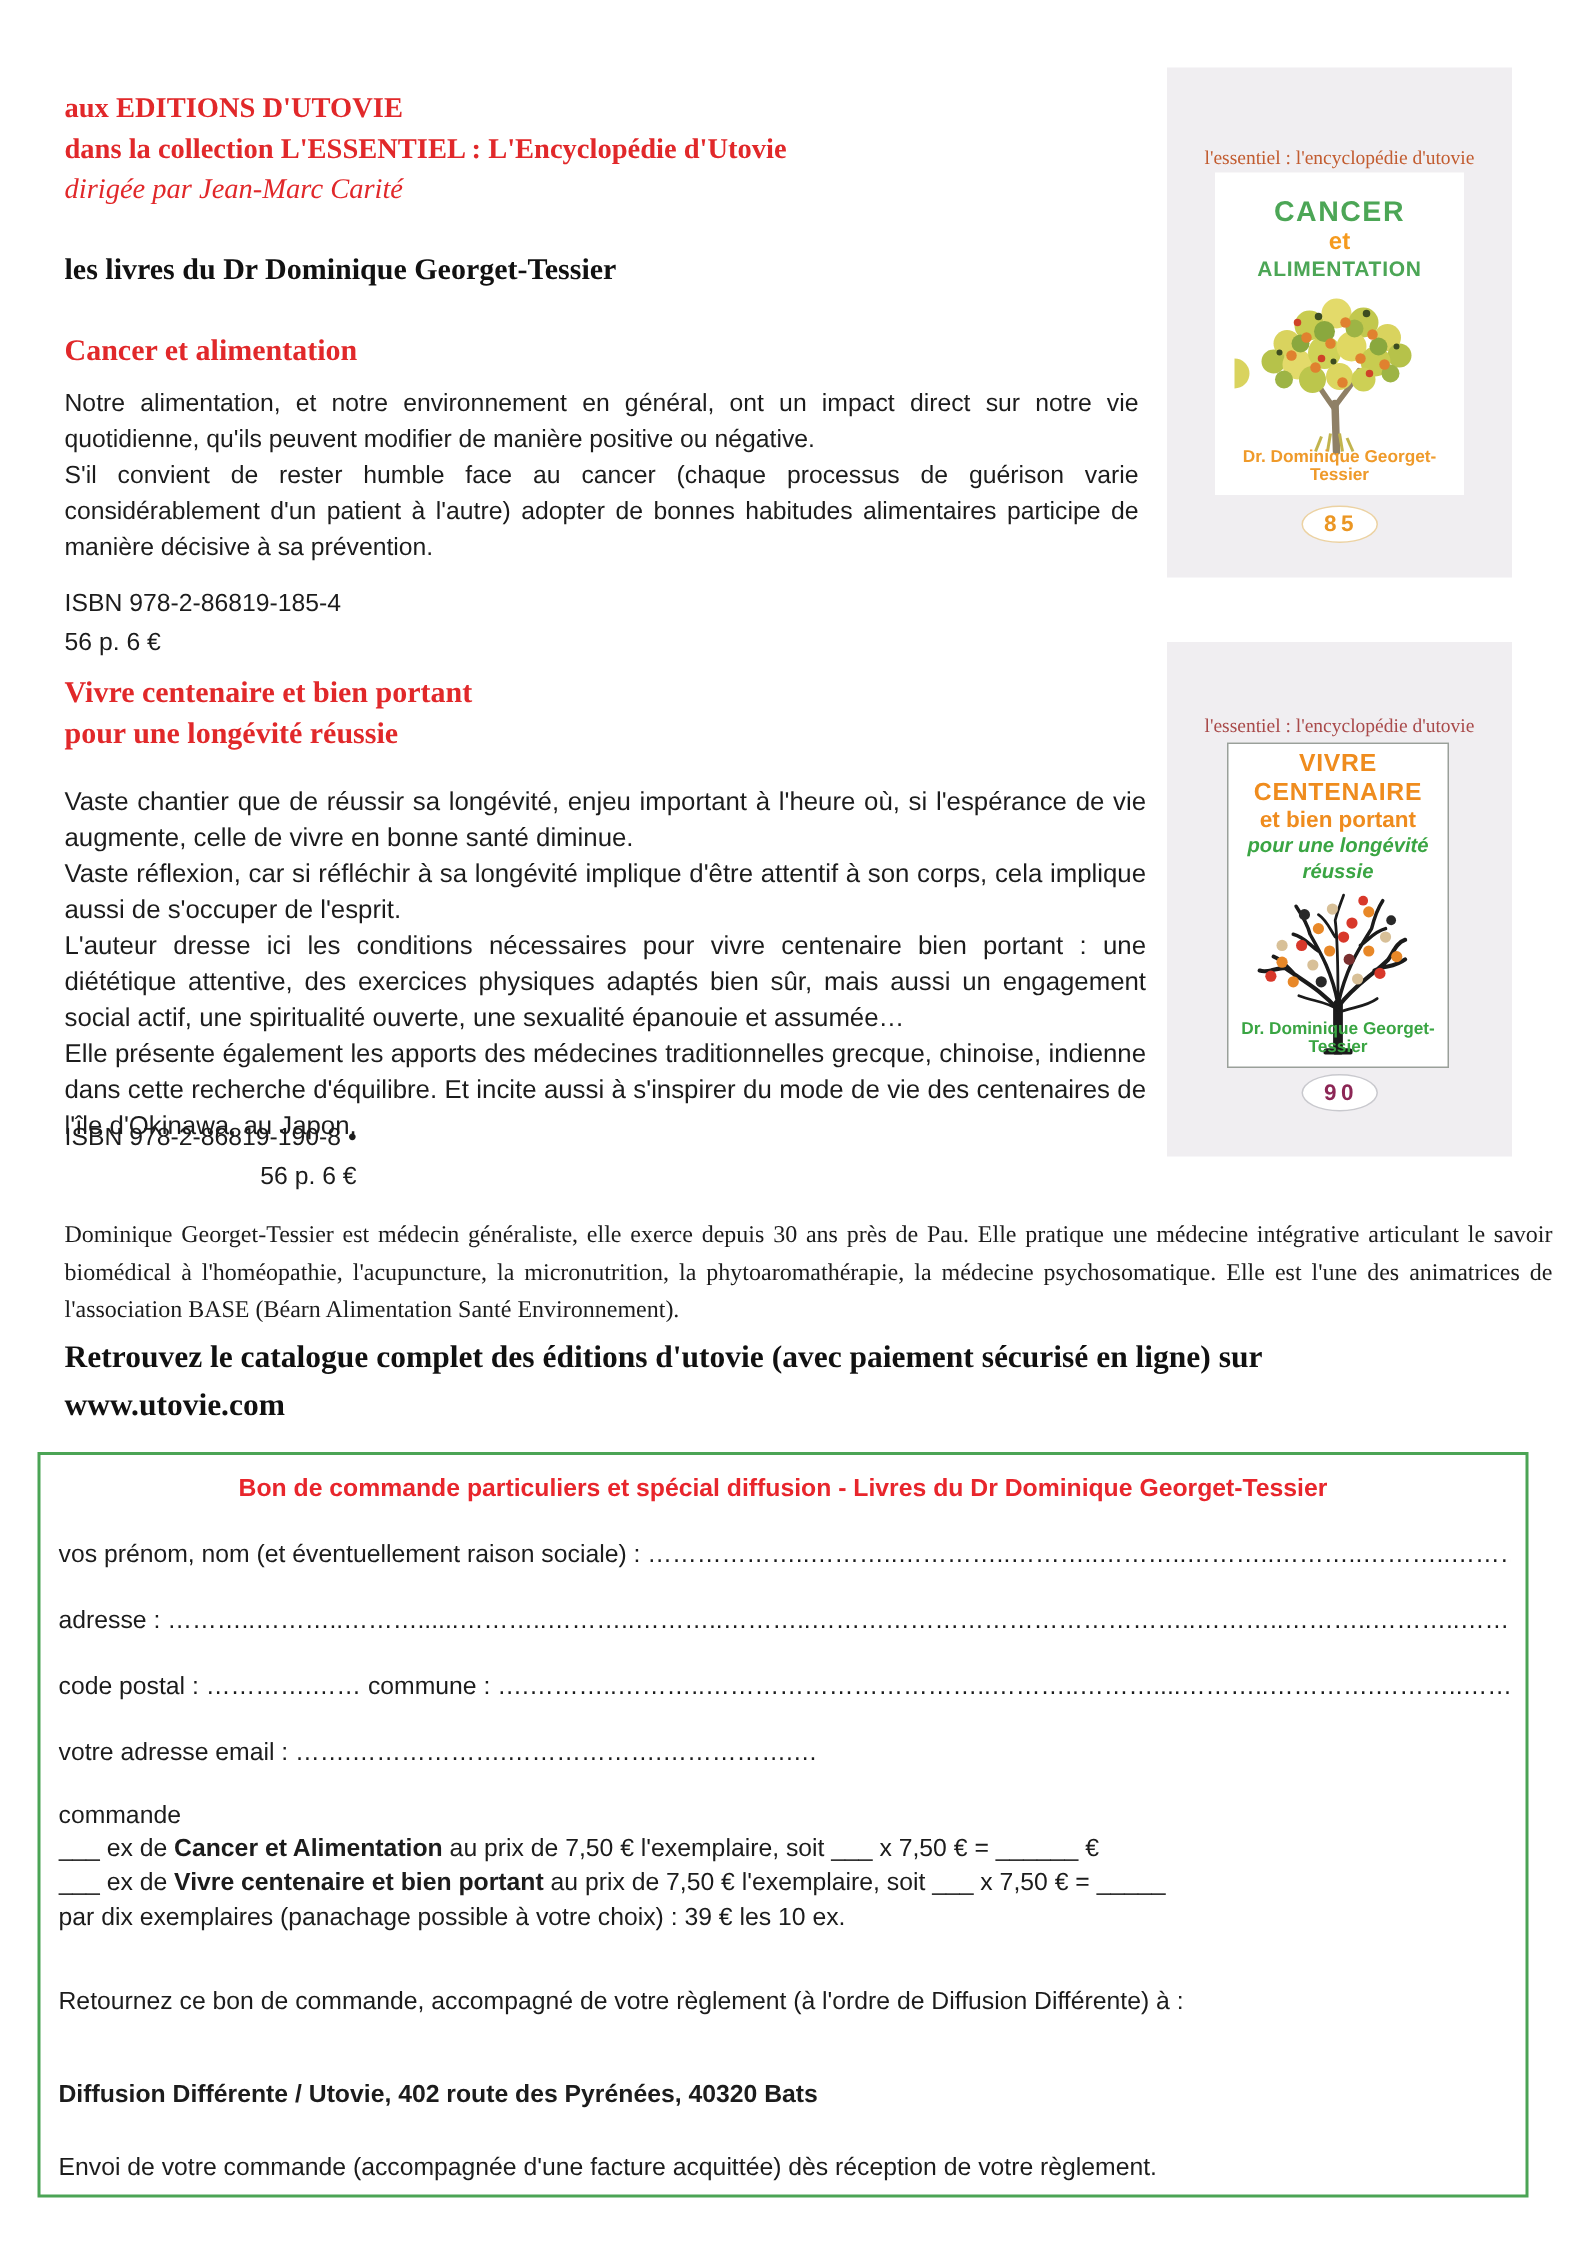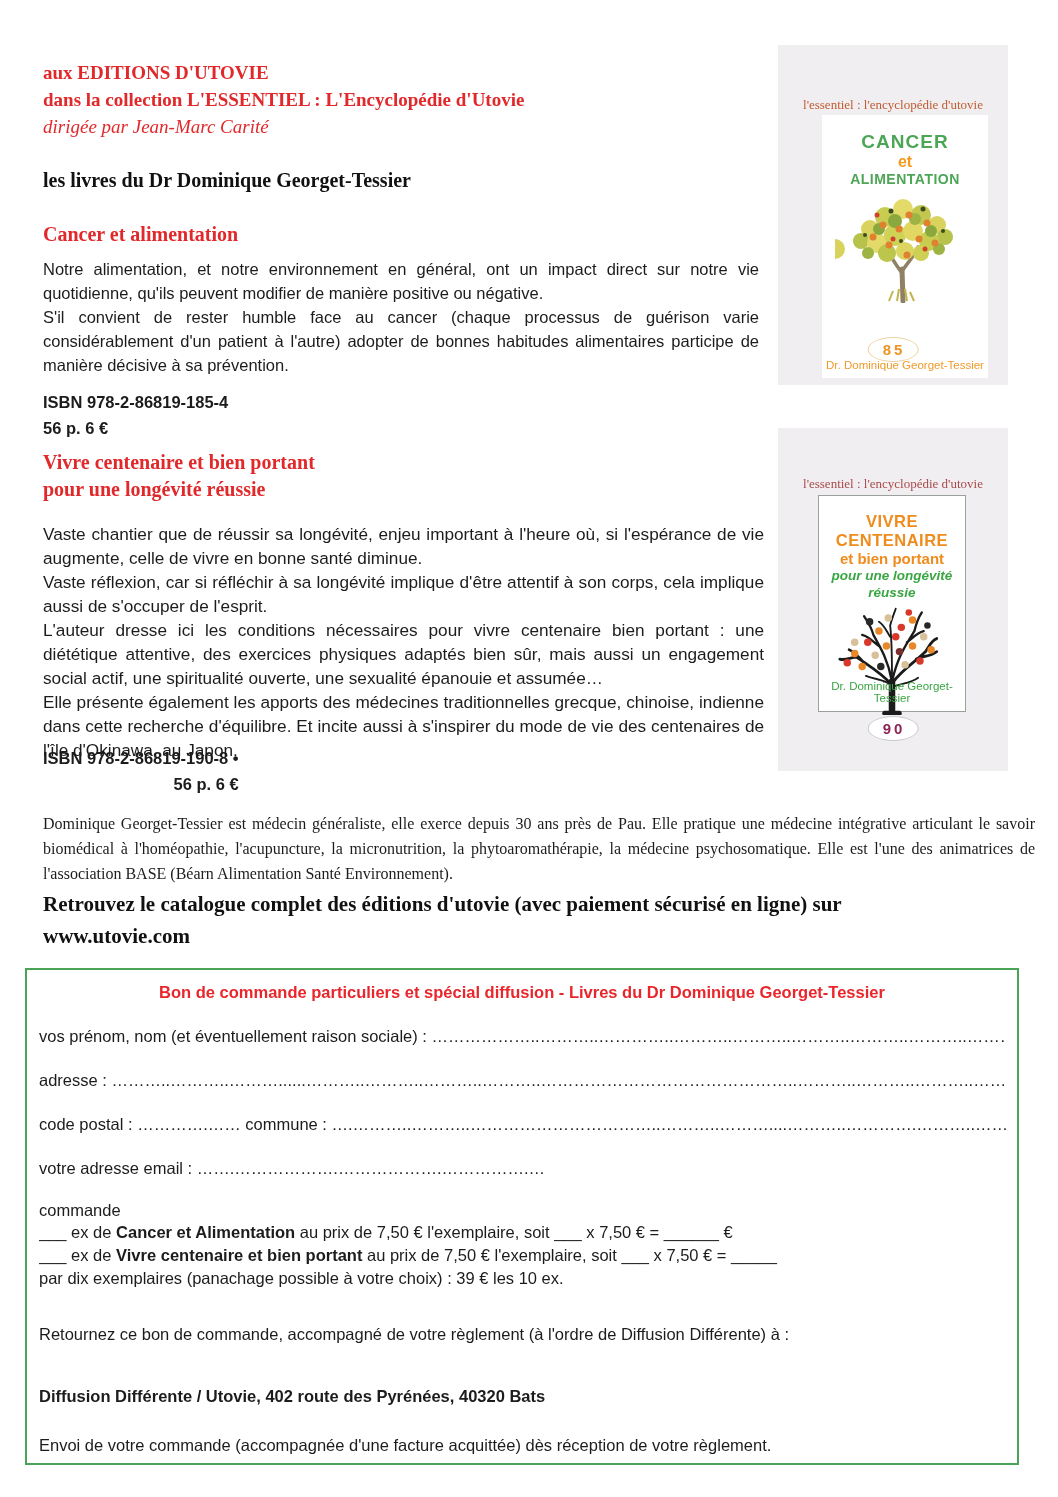--- a/index.html
+++ b/index.html
@@ -11,21 +11,21 @@
 
   
   .hdr-line { font-family:"Liberation Serif", serif; font-weight:bold; font-size:19px; line-height:27px; color:#e1282a; }
   .hdr-italic { font-family:"Liberation Serif", serif; font-style:italic; font-weight:normal; font-size:19px; line-height:27px; color:#e1282a; }
 
   .subtitle { font-family:"Liberation Serif", serif; font-weight:bold; font-size:20px; color:#111; }
   .book-heading { font-family:"Liberation Serif", serif; font-weight:bold; font-size:20px; line-height:27px; color:#e1282a; white-space:pre-line; }
 
   .body-sans { font-size:16.5px; line-height:24px; text-align:justify; white-space:pre-line; }
   .body-serif { font-family:Liberation Sans, sans-serif; font-size:17.2px; line-height:24px; text-align:justify; white-space:pre-line; }
-  .isbn-block { font-size:16.5px; line-height:25.5px; white-space:pre-line;font-weight:bold; }
+  .isbn-block { font-size:16.5px; line-height:25.5px; white-space:pre-line; }
 
   .bio { font-family:"Liberation Serif", serif; font-size:16px; line-height:25px; text-align:justify; }
   .catalog { font-family:"Liberation Serif", serif; font-weight:bold; font-size:21px; line-height:32px; white-space:pre-line; color:#111; }
 
   
   .order-box { position:absolute; left:25px; top:968px; width:990px; height:493px; border:2px solid #4ba455; background:#fff; }
   .ob-title { position:absolute; left:0; top:13px; width:100%; text-align:center; font-weight:bold; font-size:16.5px; color:#e8262c; }
   .ob-line { position:absolute; left:12px; width:968px; font-size:16.5px; white-space:nowrap; overflow:hidden; }
   .ob-bold { font-weight:bold; }
 
@@ -33,21 +33,21 @@
   .panel { position:absolute; background:#f0eef1; }
   .series-label { position:absolute; width:100%; text-align:center; font-family:"Liberation Serif", serif; font-size:13px; }
   .cover { position:absolute; background:#ffffff; text-align:center; }
   .cover2-border { border:1px solid #9aa09a; }
   .cov1-t1 { font-weight:bold; font-size:19px; letter-spacing:1px; color:#4ca656; }
   .cov1-t2 { font-weight:bold; font-size:16px; color:#f59a1e; line-height:18px; }
   .cov1-t3 { font-weight:bold; font-size:14px; letter-spacing:0.5px; color:#4ca656; }
   .cov2-t1 { font-weight:bold; font-size:16.5px; letter-spacing:0.5px; color:#ef8c1e; }
   .cov2-t2 { font-weight:bold; font-size:15px; color:#ef8c1e; line-height:17px; }
   .cov2-t3 { font-weight:bold; font-style:italic; font-size:13.5px; color:#3aa543; line-height:17px; }
-  .cov-author { position:absolute; bottom:7px; width:100%; text-align:center; font-weight:normal; font-size:11.5px; }
+  .cov-author { position:absolute; bottom:7px; width:100%; text-align:center; font-weight:bold; font-size:11.5px; }
   .author-orange { color:#ef9a2a; }
   .author-green { color:#3aa543; }
   .badge { position:absolute; left:50%; transform:translateX(-50%); background:#fff; border-radius:50%;
            font-weight:bold; font-size:15px; letter-spacing:3px; padding:3px 12px 3px 14px; }
   .badge-85 { color:#eb9623; border:1.5px solid #ecd2a2; }
   .badge-90 { color:#8c2655; border:1.5px solid #c9c9ce; }
   .tree-wrap { margin-top:4px; }
 </style>
 </head>
 <body>
@@ -77,21 +77,21 @@
   <div class="abs isbn-block" style="left:43px; top:746px;text-align:right;">ISBN 978-2-86819-190-8  •
 56 p. 6 €</div>
 
   <div class="abs bio" style="left:43px; top:811px; width:992px;">Dominique Georget-Tessier est médecin généraliste, elle exerce depuis 30 ans près de Pau. Elle pratique une médecine intégrative articulant le savoir biomédical à l'homéopathie, l'acupuncture, la micronutrition, la phytoaromathérapie, la médecine psychosomatique. Elle est l'une des animatrices de l'association BASE (Béarn Alimentation Santé Environnement).</div>
 
   <div class="abs catalog" style="left:43px; top:888px; width:998px;">Retrouvez le catalogue complet des éditions d'utovie (avec paiement sécurisé en ligne) sur
 www.utovie.com</div>
 
   <div class="panel" style="left:778px; top:45px; width:230px; height:340px;">
     <div class="series-label" style="top:52px; color:#c25c30;">l'essentiel : l'encyclopédie d'utovie</div>
-    <div class="cover" style="left:44px; top:70px; width:166px; height:263px;">
+    <div class="cover" style="left:32px; top:70px; width:166px; height:215px;">
       <div style="margin-top:16px;">
         <div class="cov1-t1">CANCER</div>
         <div class="cov1-t2">et</div>
         <div class="cov1-t3">ALIMENTATION</div>
       </div>
       <div class="tree-wrap">
         <svg width="140" height="112" viewBox="0 0 140 112">
           <g stroke="#8f8066" stroke-width="5" fill="none" stroke-linecap="round">
             <path d="M68,110 L67,78"></path>
             <path d="M67,82 C60,72 55,66 53,58" stroke-width="3.5"></path>
@@ -152,21 +152,21 @@
         </svg>
       </div>
       <div class="cov-author author-orange">Dr. Dominique Georget-Tessier</div>
     </div>
     <div class="badge badge-85" style="top:292px;">85</div>
   </div>
 
   <div class="panel" style="left:778px; top:428px; width:230px; height:343px;">
     <div class="series-label" style="top:48px; color:#a94a4a;">l'essentiel : l'encyclopédie d'utovie</div>
     <div class="cover cover2-border" style="left:40px; top:67px; width:146px; height:215px;">
-      <div style="margin-top:16px;">
+      <div style="margin-top:4px;">
         <div class="cov2-t1">VIVRE CENTENAIRE</div>
         <div class="cov2-t2">et bien portant</div>
         <div class="cov2-t3">pour une longévité réussie</div>
       </div>
       <div class="tree-wrap">
         <svg width="132" height="110" viewBox="0 0 140 118">
           <g stroke="#1b1b1b" fill="none" stroke-linecap="round">
             <path d="M70,116 L70,82" stroke-width="7"></path>
             <path d="M62,116 L78,116" stroke-width="5"></path>
             <path d="M70,86 C58,72 46,66 32,56 M40,62 C34,56 30,50 24,48 M32,56 C26,56 20,60 14,58" stroke-width="3"></path>

